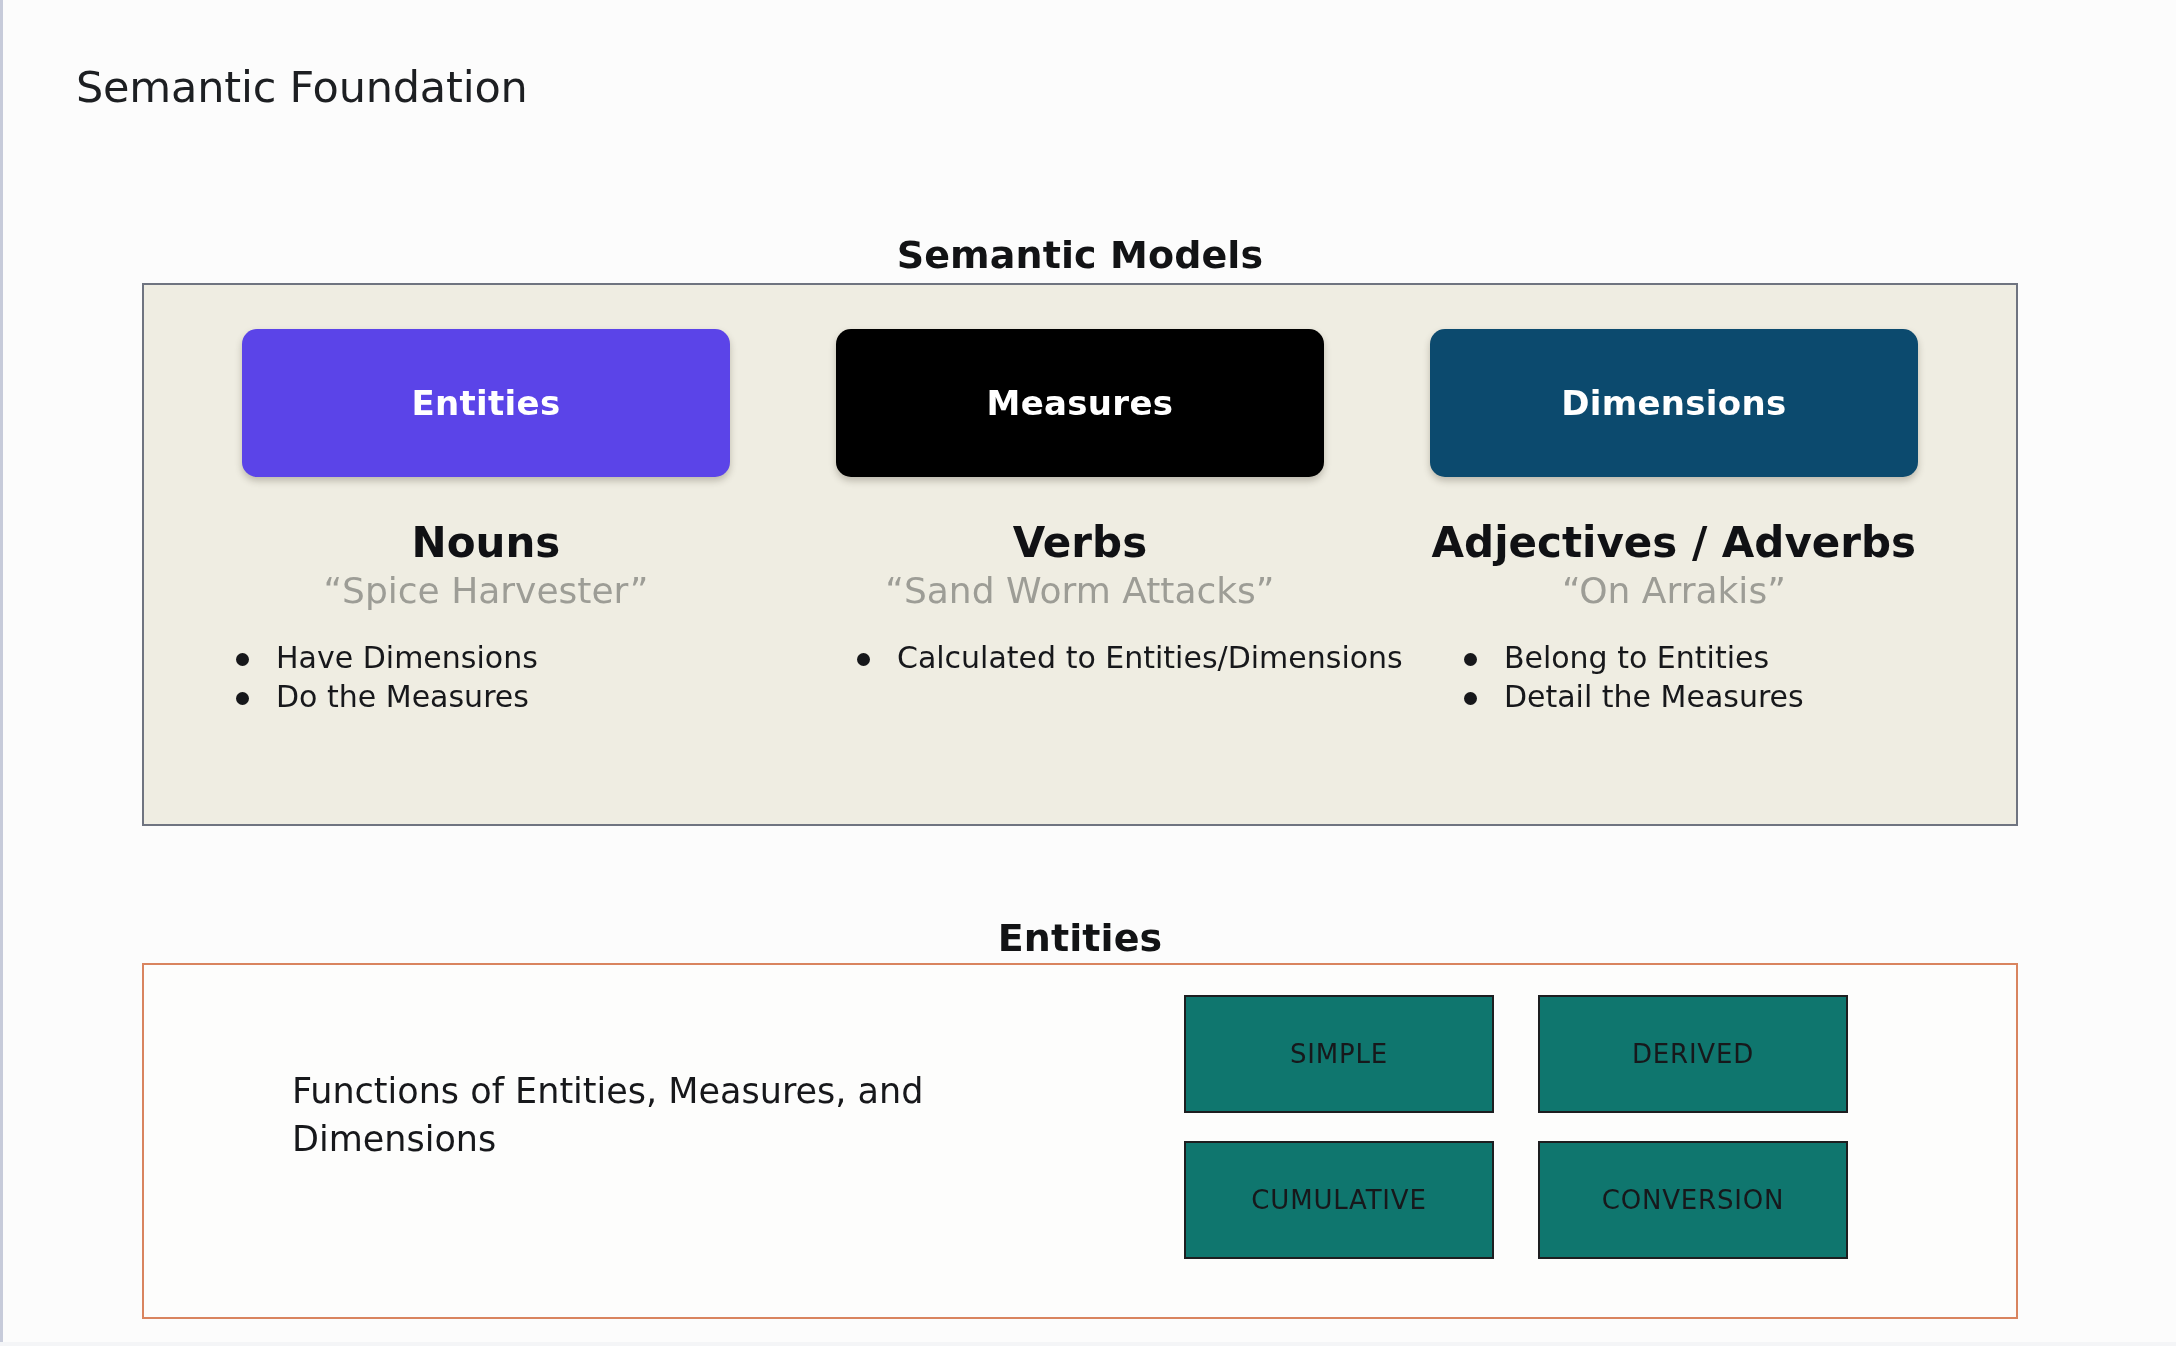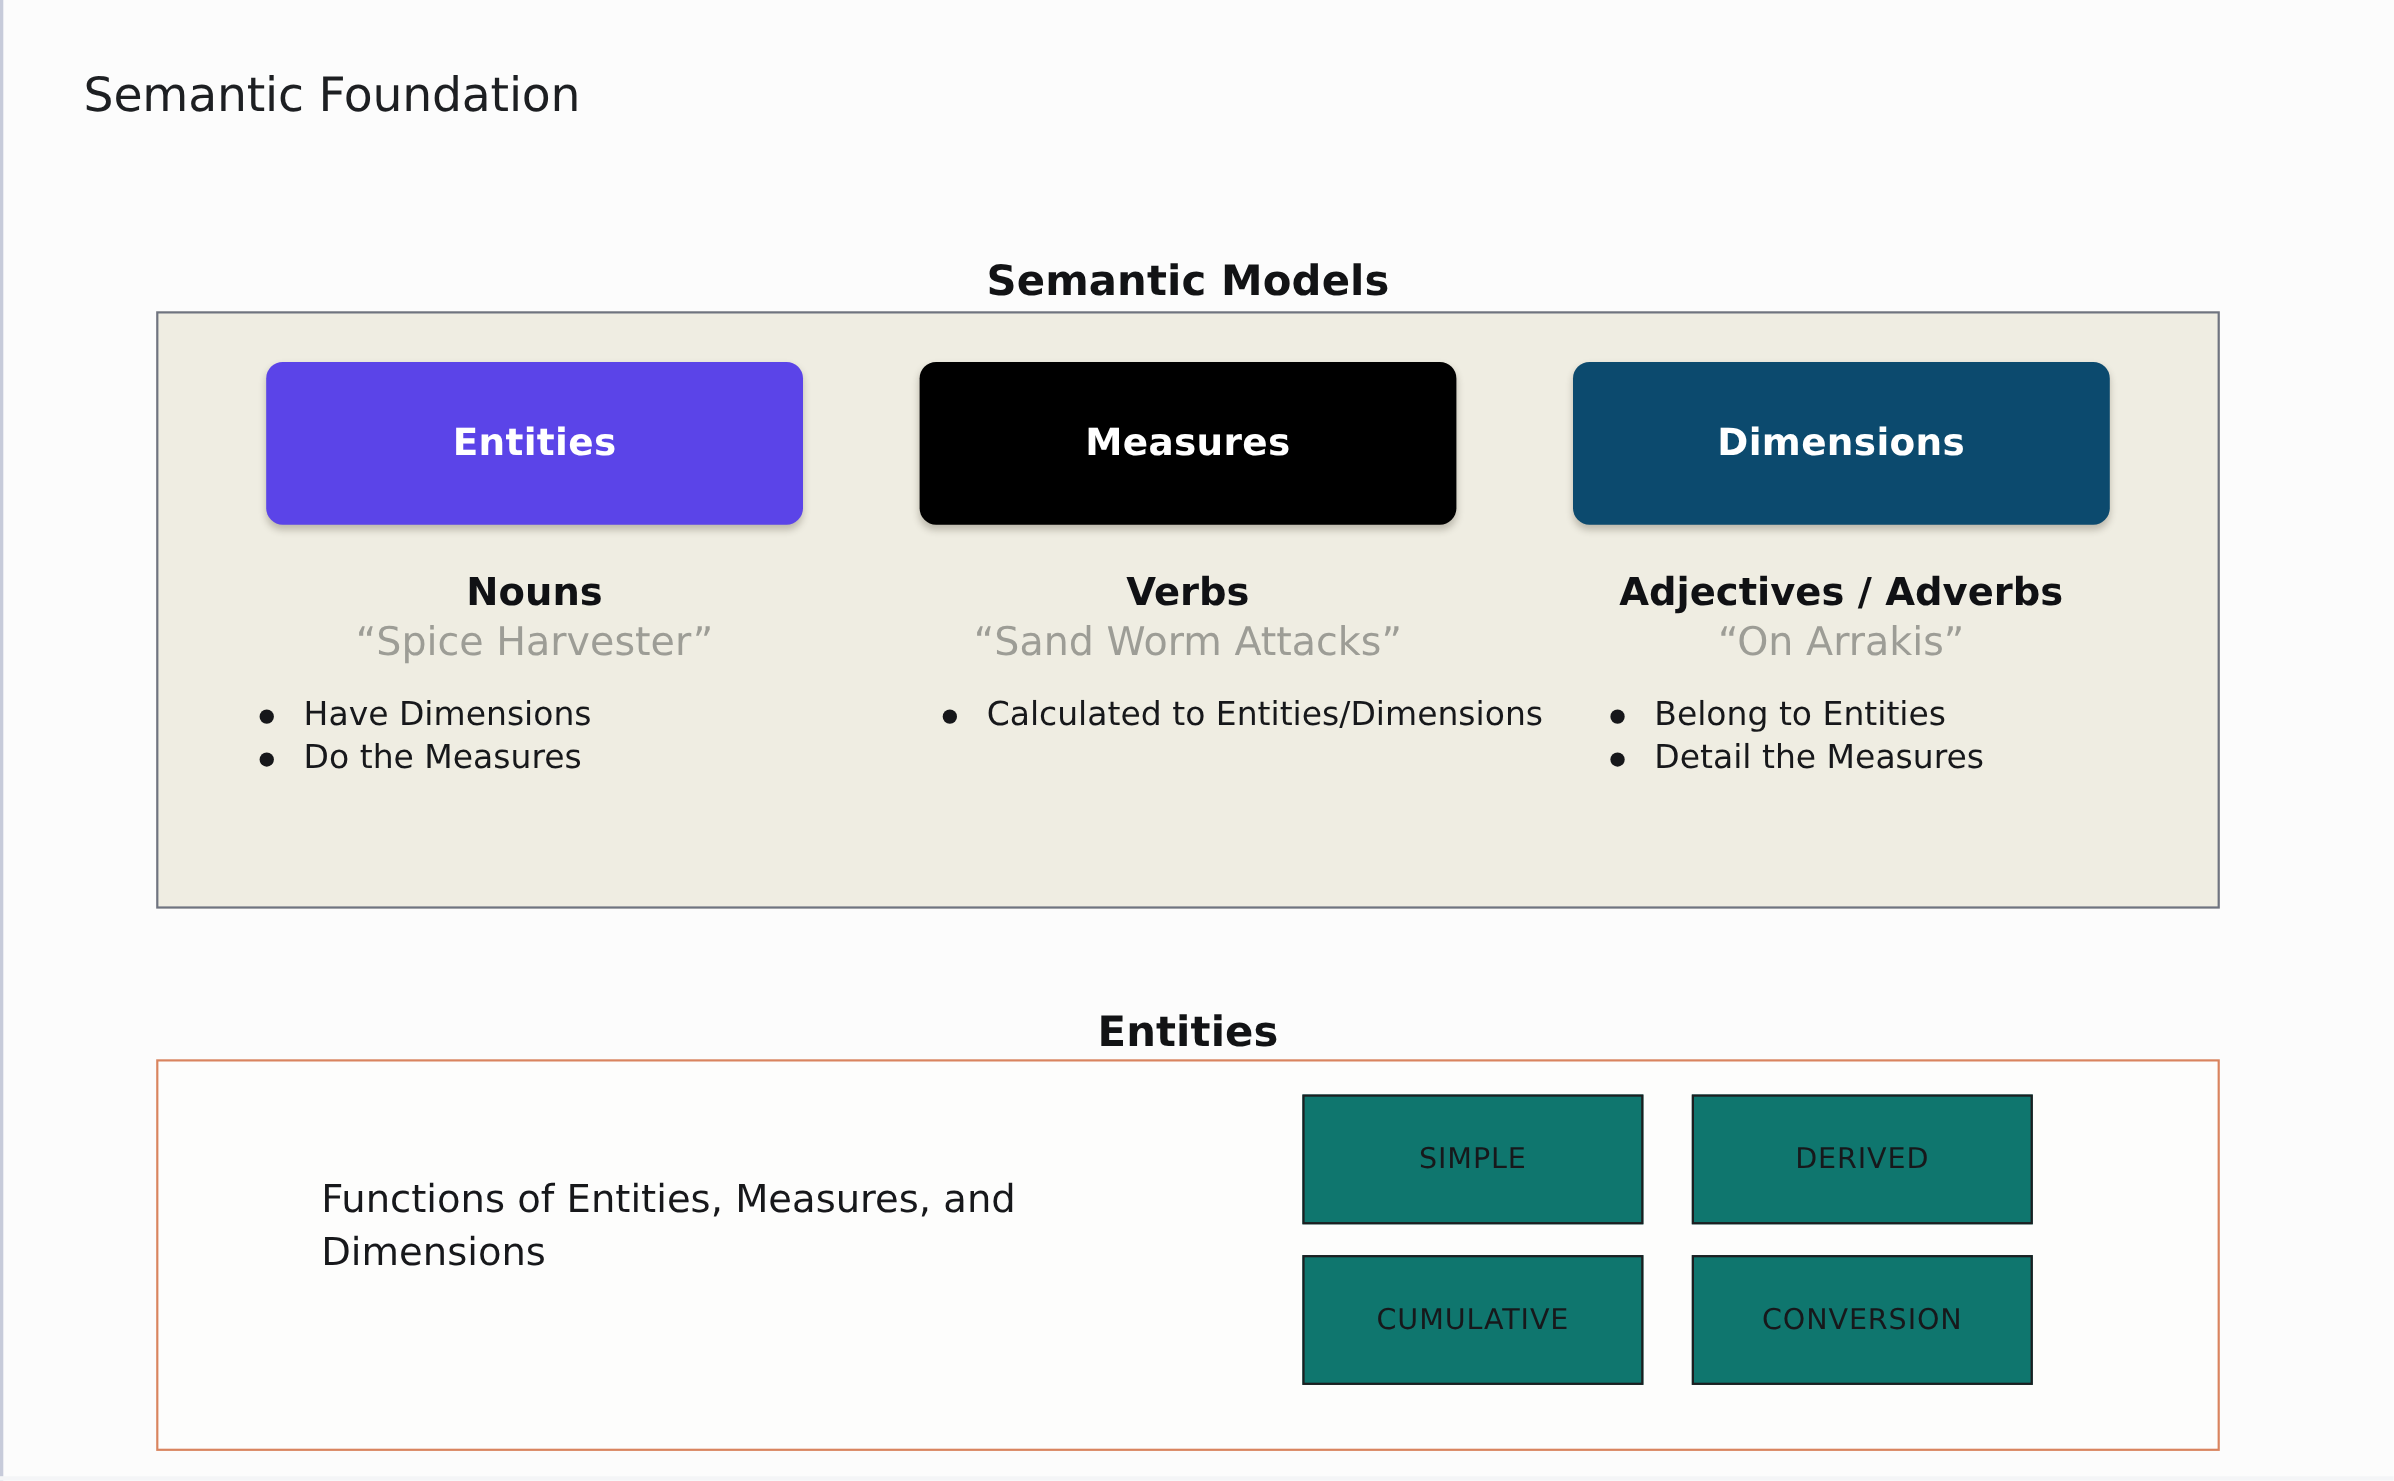--- a/index.html
+++ b/index.html
@@ -102,21 +102,21 @@
     letter-spacing: 0.3px;
     box-shadow: 0 4px 7px rgba(60,55,40,0.28);
     box-sizing: border-box;
   }
   .chip-entities   { background: #5b44e8; }
   .chip-measures   { background: #000000; }
   .chip-dimensions { background: #0c4a6e; }
 
   .sm-pos {
     margin-top: 44px;
-    font-size: 35px;
+    font-size: 42px;
     font-weight: bold;
     color: #101114;
     text-align: center;
     line-height: 1.05;
     white-space: nowrap;
   }
   .sm-example {
     margin-top: 6px;
     font-size: 36px;
     font-weight: 400;

